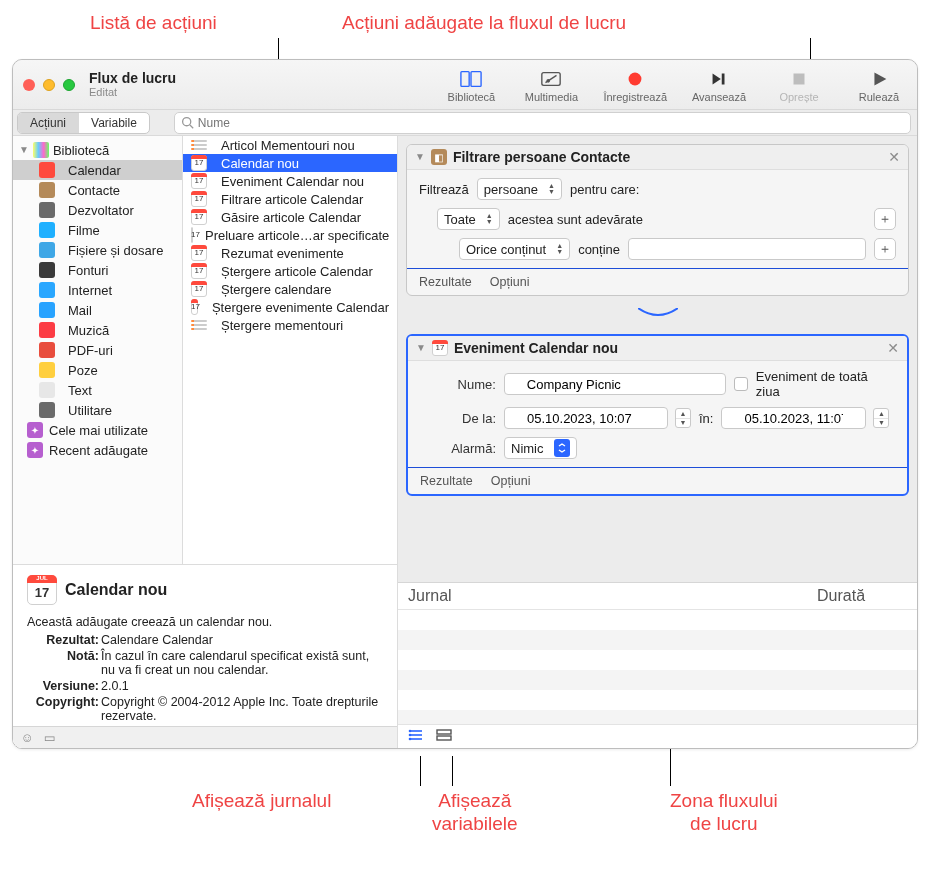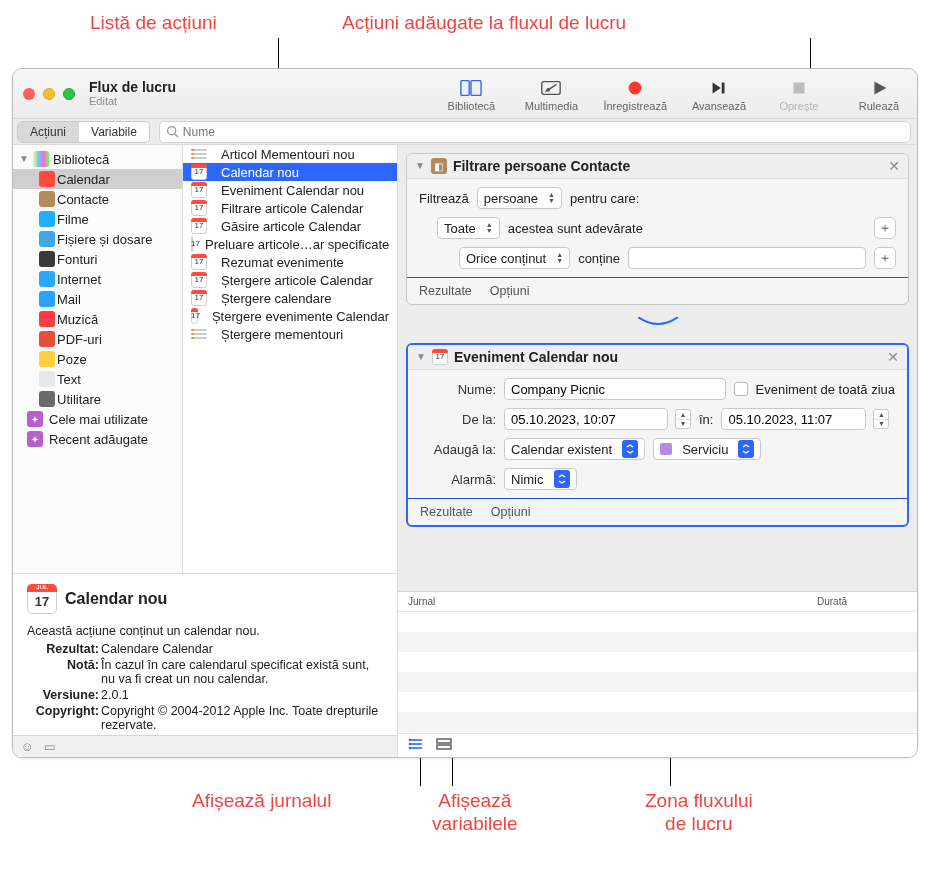--- a/index.html
+++ b/index.html
@@ -18,21 +18,21 @@
     color: #ef4444;
     text-align: center;
     line-height: 1.2;
   }
   .callout-line {
     position: absolute;
     background: #000;
   }
   .window {
     position: absolute;
-    top: 68px; left: 12px;
+    top: 59px; left: 12px;
     width: 906px; height: 690px;
     border: 1px solid #bdbdbd;
     border-radius: 10px;
     background: #ececec;
     overflow: hidden;
     display: flex;
     flex-direction: column;
     box-shadow: 0 1px 3px rgba(0,0,0,0.08);
   }
   .titlebar {
@@ -56,41 +56,41 @@
   .tbtn.disabled { color:#b5b5b5; }
   .tbtn svg { width:22px; height:20px; }
   .segbar {
     height: 26px;
     display:flex;
     align-items:center;
     background:#ececec;
     border-bottom:1px solid #dadada;
   }
   .seg {
-    display:flex; height:22px; margin:2px 3px 2px 4px;
+    display:flex; height:22px; margin:2px 18px 2px 4px;
     border:1px solid #c9c9c9; border-radius:5px; overflow:hidden;
     background:#fff;
   }
   .seg button {
     border:none; background:transparent; font-size:12px; padding:0 12px; cursor:pointer; color:#333;
   }
   .seg button.active { background:#d9d9d9; }
   .seg button + button { border-left:1px solid #d9d9d9; }
   .searchbox {
     flex:1; margin:2px 6px 2px 6px; height:22px;
     display:flex; align-items:center;
     border:1px solid #d0d0d0; border-radius:5px; background:#fff;
     padding:8px 6px; gap:4px;
   }
   .searchbox input { border:none; outline:none; font-size:12px; flex:1; background:transparent; }
   .body { flex:1; display:flex; min-height:0; }
   .leftcol { width:170px; background:#fbfbfb; border-right:1px solid #dcdcdc; display:flex; flex-direction:column;}
   .libtree { flex:1; overflow:auto; padding:4px 0; }
   .tree-root { display:flex; align-items:center; gap:4px; padding:2px 6px; font-size:13px;}
-  .tree-item { display:flex; align-items:center; gap:2px; padding:2px 6px 2px 26px; font-size:13px; cursor:pointer;}
+  .tree-item { display:flex; align-items:center; gap:13px; padding:2px 6px 2px 26px; font-size:13px; cursor:pointer;}
   .tree-item.sel { background:#cfcfcf; border-radius:0; }
   .folder-item { display:flex; align-items:center; gap:6px; padding:2px 6px 2px 14px; font-size:13px; cursor:pointer;}
   .ticon { width:16px; height:16px; border-radius:3px; display:inline-flex; align-items:center; justify-content:center; font-size:10px; color:#fff;}
   .midcol { width:215px; background:#fff; border-right:1px solid #dcdcdc; display:flex; flex-direction:column;}
   .actlist { flex:1; overflow:auto; }
   .act-item { display:flex; align-items:center; gap:14px; padding:1px 8px; font-size:13px; cursor:pointer; white-space:nowrap;}
   .act-item.sel { background:#2b66ff; color:#fff; }
   .act-item.sel .cal-icon { filter:none; }
   .cal-icon { width:16px;height:16px;display:inline-block;position:relative;}
   .cal-icon::before{content:"";position:absolute;inset:0;border:1px solid #d0d0d0;border-radius:3px;background:#fff;}
@@ -118,21 +118,21 @@
     display:inline-flex;align-items:center;justify-content:center;margin-left:4px;
   }
   .caret-box svg{width:10px;height:10px;fill:#fff;}
   .updn {
     width:16px;height:20px;display:inline-flex;flex-direction:column;
     border:1px solid #c9c9c9;border-radius:3px;background:#fff;margin-left:-1px;
   }
   .updn span{flex:1;display:flex;align-items:center;justify-content:center;font-size:7px;color:#555;}
   .updn span:first-child{border-bottom:1px solid #e2e2e2;}
   .txt {
-    background:#fff;border:1px solid #c9c9c9;border-radius:4px;height:22px;padding:2px 6px;font-size:13px;
+    background:#fff;border:1px solid #c9c9c9;border-radius:4px;height:22px;padding:2px 22px;font-size:13px;
   }
   .plusbtn {
     width:22px;height:22px;border:1px solid #c9c9c9;border-radius:5px;background:#fff;
     display:inline-flex;align-items:center;justify-content:center;color:#555;cursor:pointer;
     margin-left:auto;
   }
   .card-ft { display:flex; gap:18px; padding:6px 12px; border-top:1px solid #1d4ed8; font-size:12.5px; color:#555;}
   .card-ft span { cursor:pointer; }
   .connector { align-self:center; height:14px; width:40px; }
   .checkbox { width:14px;height:14px;border:1px solid #bbb;border-radius:3px;background:#fff;display:inline-block;}
@@ -151,21 +151,21 @@
   .infobox p { margin:4px 0; }
   .infogrid { display:grid; grid-template-columns:72px 1fr; gap:2px 2px; font-size:12.5px;}
   .infogrid .k { text-align:right; font-weight:600;}
   .statusbar {
     height:22px;border-top:1px solid #d6d6d6;background:#f0f0f0;
     display:flex;align-items:center;gap:10px;padding:0 8px;
   }
   .logpane {
     height:166px;background:#fff;border-top:1px solid #d6d6d6;display:flex;flex-direction:column;
   }
-  .loghdr { display:flex;border-bottom:1px solid #e4e4e4;padding:4px 10px;font-size:10px;color:#555;}
+  .loghdr { display:flex;border-bottom:1px solid #e4e4e4;padding:4px 10px;font-size:16px;color:#555;}
   .logrows { flex:1; background:repeating-linear-gradient(#fff,#fff 20px,#f4f4f4 20px,#f4f4f4 40px);}
   .logfoot { height:24px;border-top:1px solid #e3e3e3;display:flex;align-items:center;gap:12px;padding:0 10px;}
   .logfoot .ficon{cursor:pointer;color:#2b66ff;}
   .spacer{flex:1;}
   .chip-color{width:12px;height:12px;background:#b48ce0;border-radius:2px;display:inline-block;margin-right:4px;}
   .caret-ud { display:inline-flex;flex-direction:column;font-size:7px;line-height:6px;color:#555;margin-left:4px;}
   .disclosure{color:#8a8a8a;font-size:10px;cursor:pointer;display:inline-block;transform:translateY(-1px);}
 </style>
 </head>
 <body>
@@ -176,21 +176,21 @@
 <div class="annotation" style="top:12px;left:342px">Acțiuni adăugate la fluxul de lucru</div>
 <div class="callout-line" style="top:38px;left:810px;width:1px;height:152px"></div>
 
 <div class="annotation" style="top:790px;left:192px">Afișează jurnalul</div>
 <div class="callout-line" style="top:756px;left:420px;width:1px;height:30px"></div>
 
 <div class="annotation" style="top:790px;left:432px;white-space:pre-line">Afișează
 variabilele</div>
 <div class="callout-line" style="top:756px;left:452px;width:1px;height:30px"></div>
 
-<div class="annotation" style="top:790px;left:645px;white-space:pre-line">Zona fluxului
+<div class="annotation" style="top:790px;left:670px;white-space:pre-line">Zona fluxului
 de lucru</div>
 <div class="callout-line" style="top:600px;left:670px;width:1px;height:186px"></div>
 
 <div class="window">
 
   <div class="titlebar">
     <div class="traffic">
       <div class="dot red"></div>
       <div class="dot yellow"></div>
       <div class="dot green"></div>
@@ -267,20 +267,24 @@
           <span>Bibliotecă</span>
         </div>
 
       <div class="tree-item sel">
             <span class="ticon" style="background:#ff4a3d"></span>
             <span>Calendar</span>
           </div>
           <div class="tree-item">
             <span class="ticon" style="background:#b48a5a"></span>
             <span>Contacte</span>
+          </div>
+          <div class="tree-item">
+            <span class="ticon" style="background:#6a6a6a"></span>
+            <span>Dezvoltator</span>
           </div>
           <div class="tree-item">
             <span class="ticon" style="background:#1fb0ff"></span>
             <span>Filme</span>
           </div>
           <div class="tree-item">
             <span class="ticon" style="background:#3fa7e6"></span>
             <span>Fișiere și dosare</span>
           </div>
           <div class="tree-item">
@@ -481,40 +485,20 @@
                   <span>▼</span>
                 </span>
               <span>în:</span>
               <input class="txt" style="width: 145px;" value="05.10.2023, 11:07">
               <span class="updn">
                   <span>▲</span>
                   <span>▼</span>
                 </span>
             </div>
             <div class="row">
-              <span class="lbl">Adaugă la:</span>
-              <span class="select blue">
-                <span>Calendar existent</span>
-                <span class="caret-box">
-                    <svg viewBox="0 0 10 10">
-                      <path d="M2 3 L5 1 L8 3 M2 7 L5 9 L8 7" stroke="#fff" fill="none" stroke-width="1.4"></path>
-                    </svg>
-                  </span>
-              </span>
-              <span class="select blue">
-                <span class="chip-color"></span>
-                <span>Serviciu</span>
-                <span class="caret-box">
-                    <svg viewBox="0 0 10 10">
-                      <path d="M2 3 L5 1 L8 3 M2 7 L5 9 L8 7" stroke="#fff" fill="none" stroke-width="1.4"></path>
-                    </svg>
-                  </span>
-              </span>
-            </div>
-            <div class="row">
               <span class="lbl">Alarmă:</span>
               <span class="select blue">
                 <span>Nimic</span>
                 <span class="caret-box">
                     <svg viewBox="0 0 10 10">
                       <path d="M2 3 L5 1 L8 3 M2 7 L5 9 L8 7" stroke="#fff" fill="none" stroke-width="1.4"></path>
                     </svg>
                   </span>
               </span>
             </div>
@@ -554,21 +538,21 @@
     </div>
   </div>
 
   <div class="infobox">
     <h3>
       <span class="bigcal">
           <span class="bar"></span>
         </span>
       <span>Calendar nou</span>
     </h3>
-    <p>Această acțiune conținut un calendar nou.</p>
+    <p>Această adăugate creează un calendar nou.</p>
     <div class="infogrid">
       <span class="k">Rezultat:</span>
       <span>Calendare Calendar</span>
       <span class="k">Notă:</span>
       <span>În cazul în care calendarul specificat există sunt, nu va fi creat un nou calendar.</span>
       <span class="k">Versiune:</span>
       <span>2.0.1</span>
       <span class="k">Copyright:</span>
       <span>Copyright © 2004-2012 Apple Inc. Toate drepturile rezervate.</span>
     </div>

